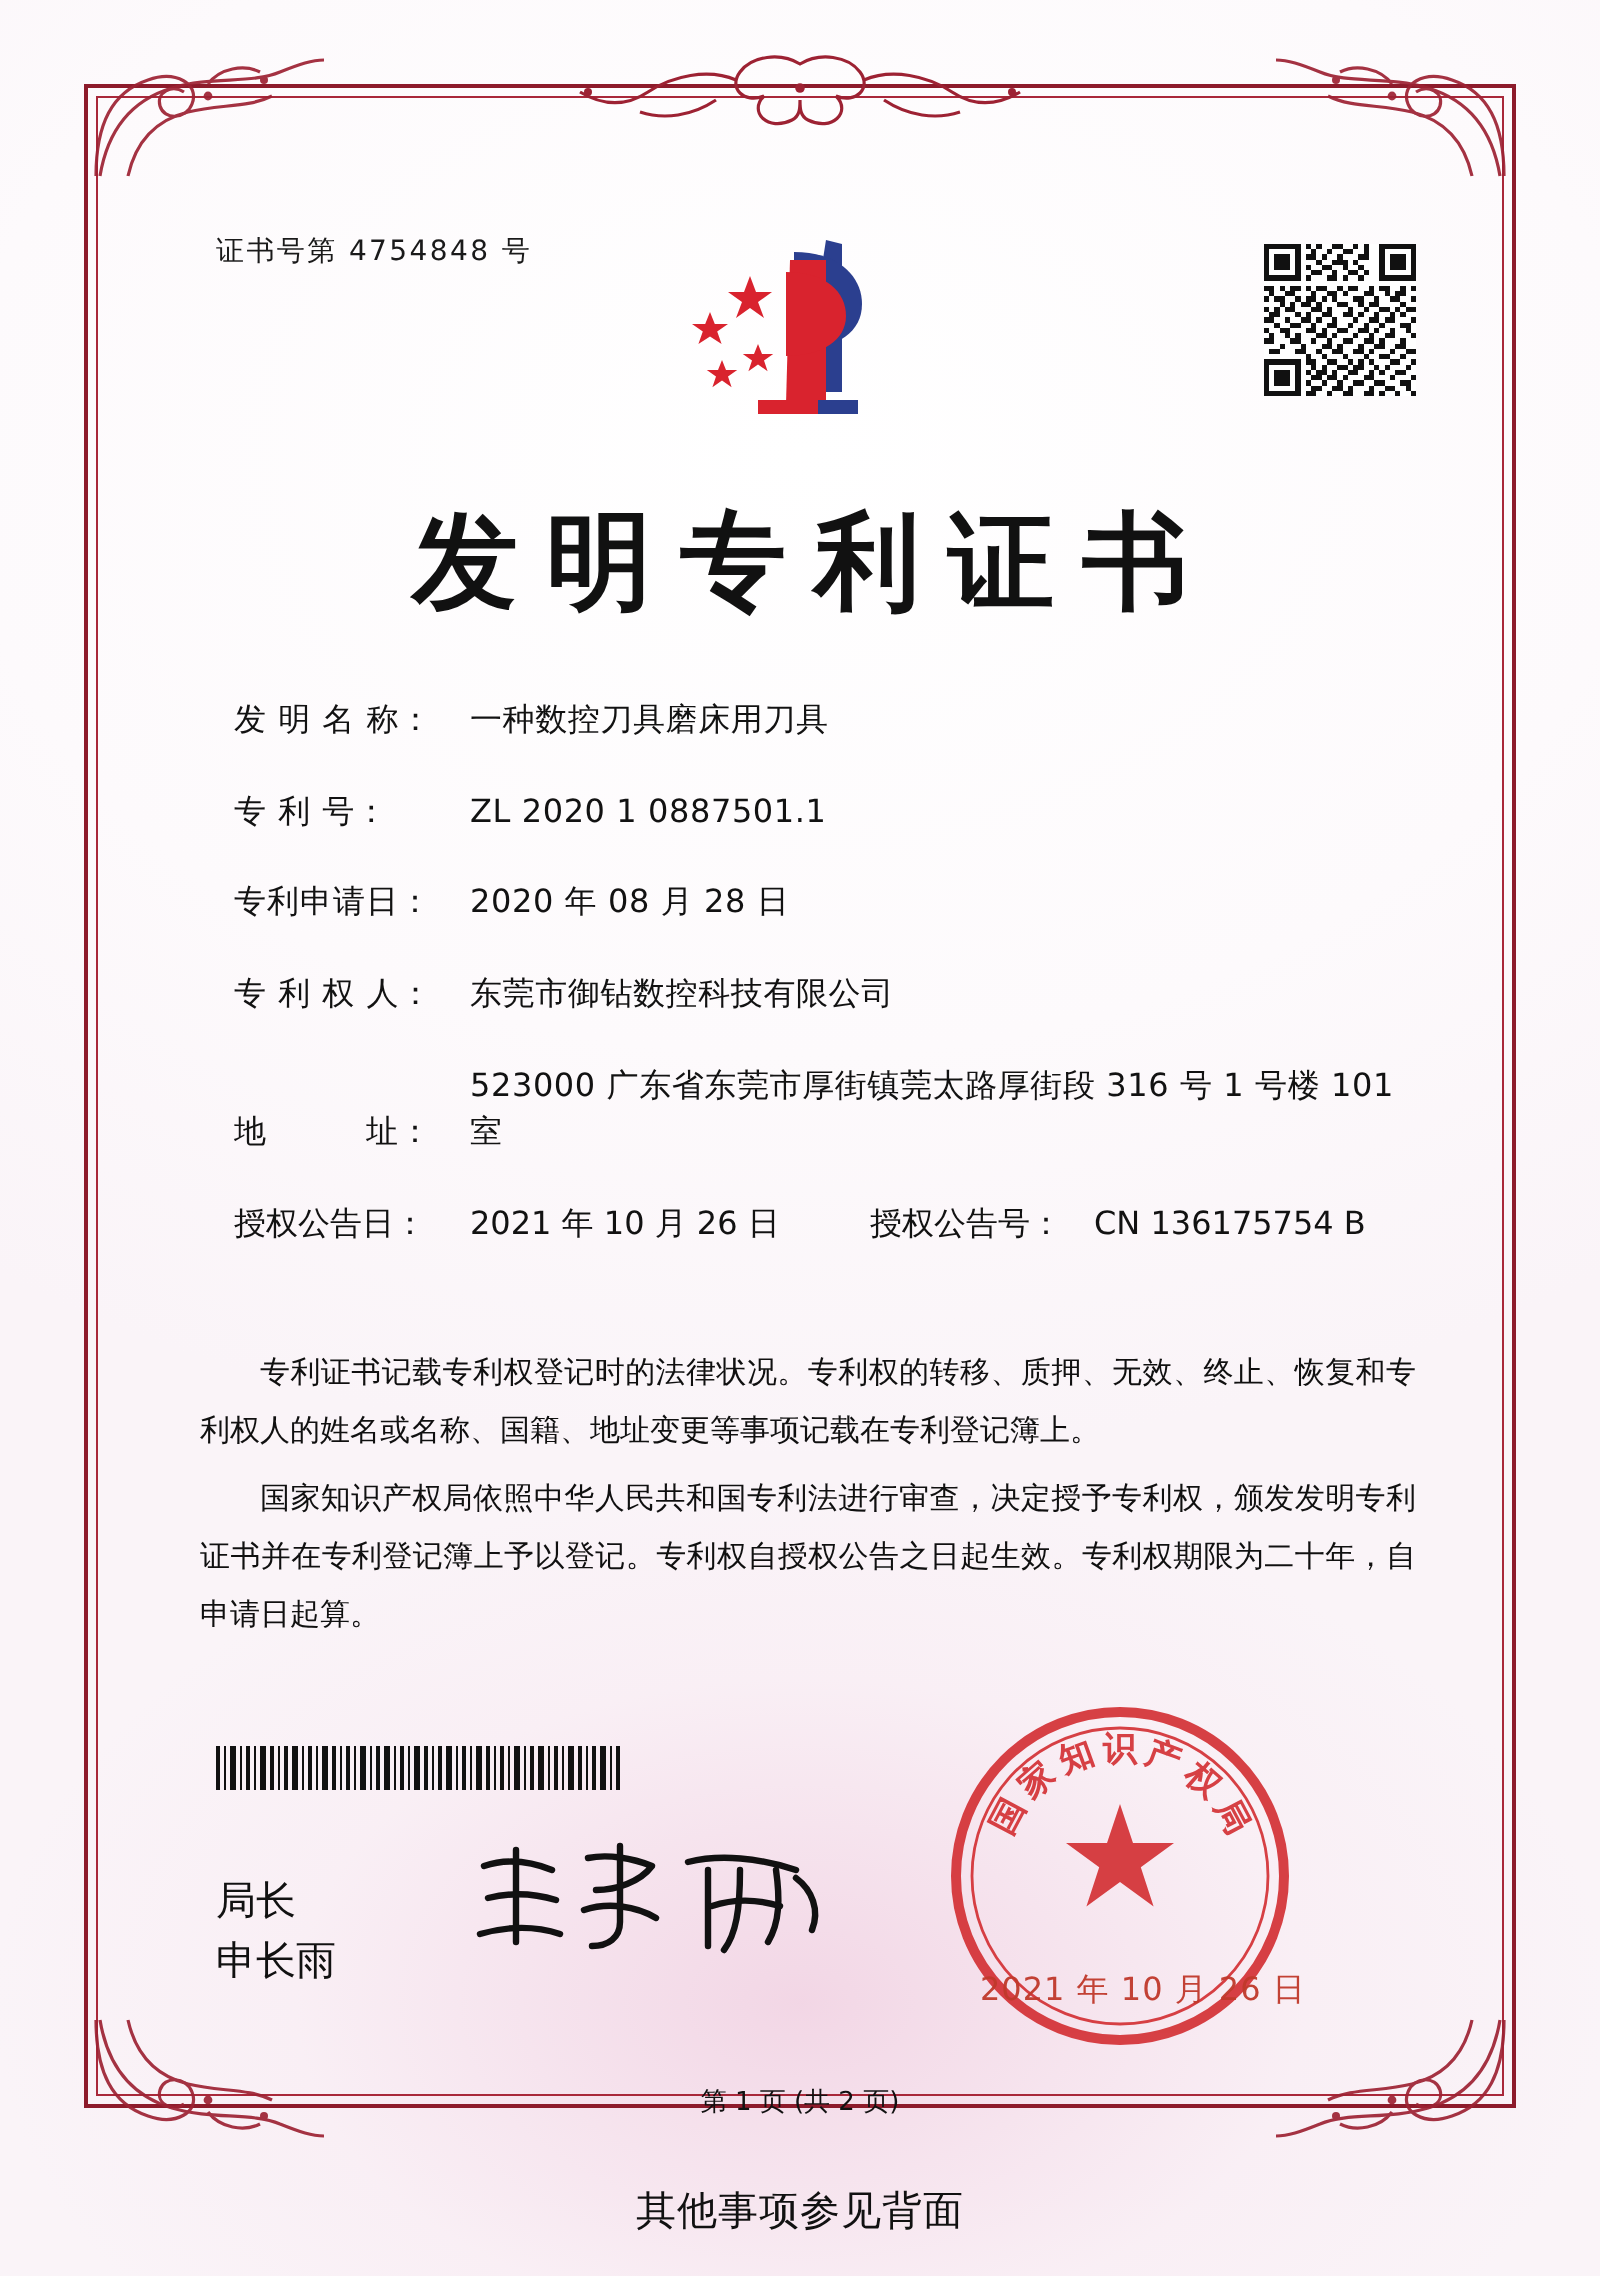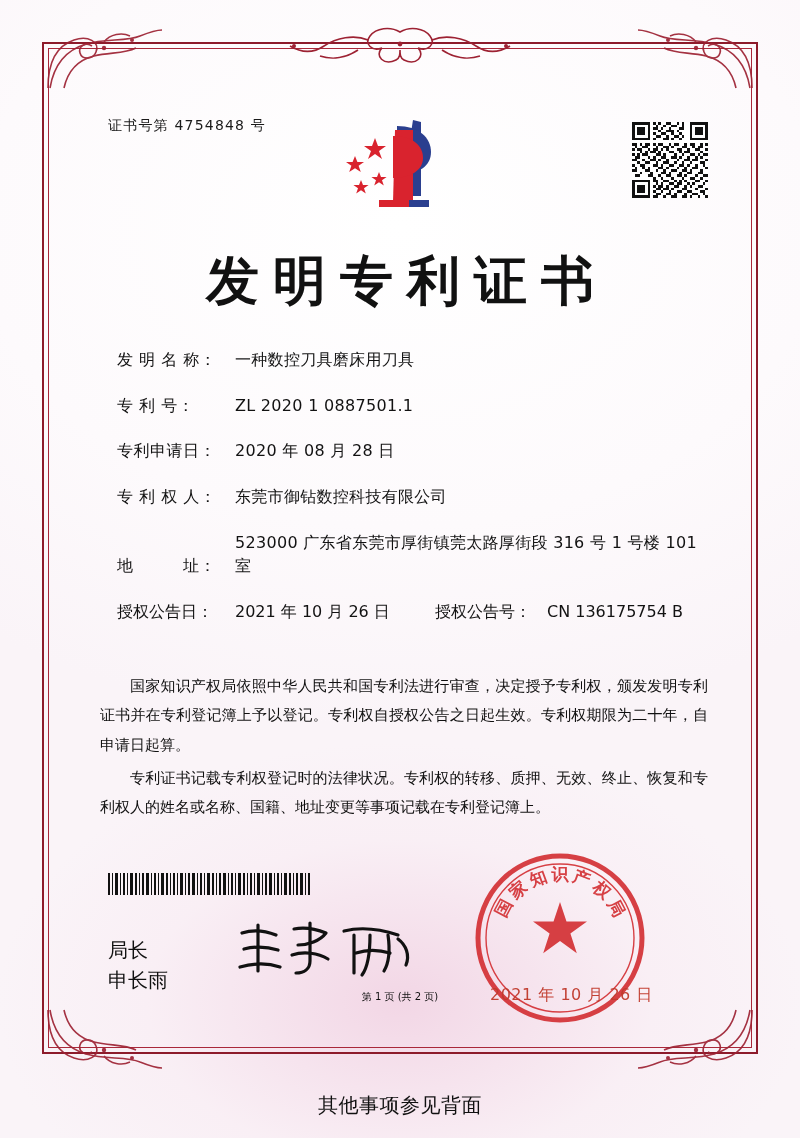--- a/index.html
+++ b/index.html
@@ -193,24 +193,24 @@
     color: #c0392b;
     letter-spacing: 0.5px;
     white-space: nowrap;
     opacity: 0.95;
   }
 
   
   .page-num {
     position: absolute;
     left: 0; right: 0;
-    top: 990px;
+    top: 1042px;
     text-align: center;
     font-family: "DejaVu Sans", sans-serif;
-    font-size: 10px;
+    font-size: 13px;
     color: #111;
   }
   .back-note {
     position: absolute;
     left: 0; right: 0;
     top: 1092px;
     text-align: center;
     font-family: "DejaVu Sans", sans-serif;
     font-size: 20px;
     color: #111;
@@ -540,22 +540,22 @@
     </div>
     <div class="field-row inline-two">
       <span class="grant-date-label">授权公告日：</span>
       <span class="grant-date-value">2021 年 10 月 26 日</span>
       <span class="grant-no-label">授权公告号：</span>
       <span class="grant-no-value">CN 136175754 B</span>
     </div>
   </div>
 
   <div class="paras">
+    <p>专利证书记载专利权登记时的法律状况。专利权的转移、质押、无效、终止、恢复和专利权人的姓名或名称、国籍、地址变更等事项记载在专利登记簿上。</p>
     <p>国家知识产权局依照中华人民共和国专利法进行审查，决定授予专利权，颁发发明专利证书并在专利登记簿上予以登记。专利权自授权公告之日起生效。专利权期限为二十年，自申请日起算。</p>
-    <p>专利证书记载专利权登记时的法律状况。专利权的转移、质押、无效、终止、恢复和专利权人的姓名或名称、国籍、地址变更等事项记载在专利登记簿上。</p>
   </div>
 
   <div class="barcode">
     <svg viewBox="0 0 205 22" shape-rendering="crispEdges">
       <rect width="205" height="22" fill="#ffffff" fill-opacity="0"></rect>
       <g fill="#111111">
         <rect x="0" y="0" width="2" height="22"></rect>
           <rect x="4" y="0" width="1" height="22"></rect>
         <rect x="7" y="0" width="3" height="22"></rect>
           <rect x="12" y="0" width="1" height="22"></rect>

